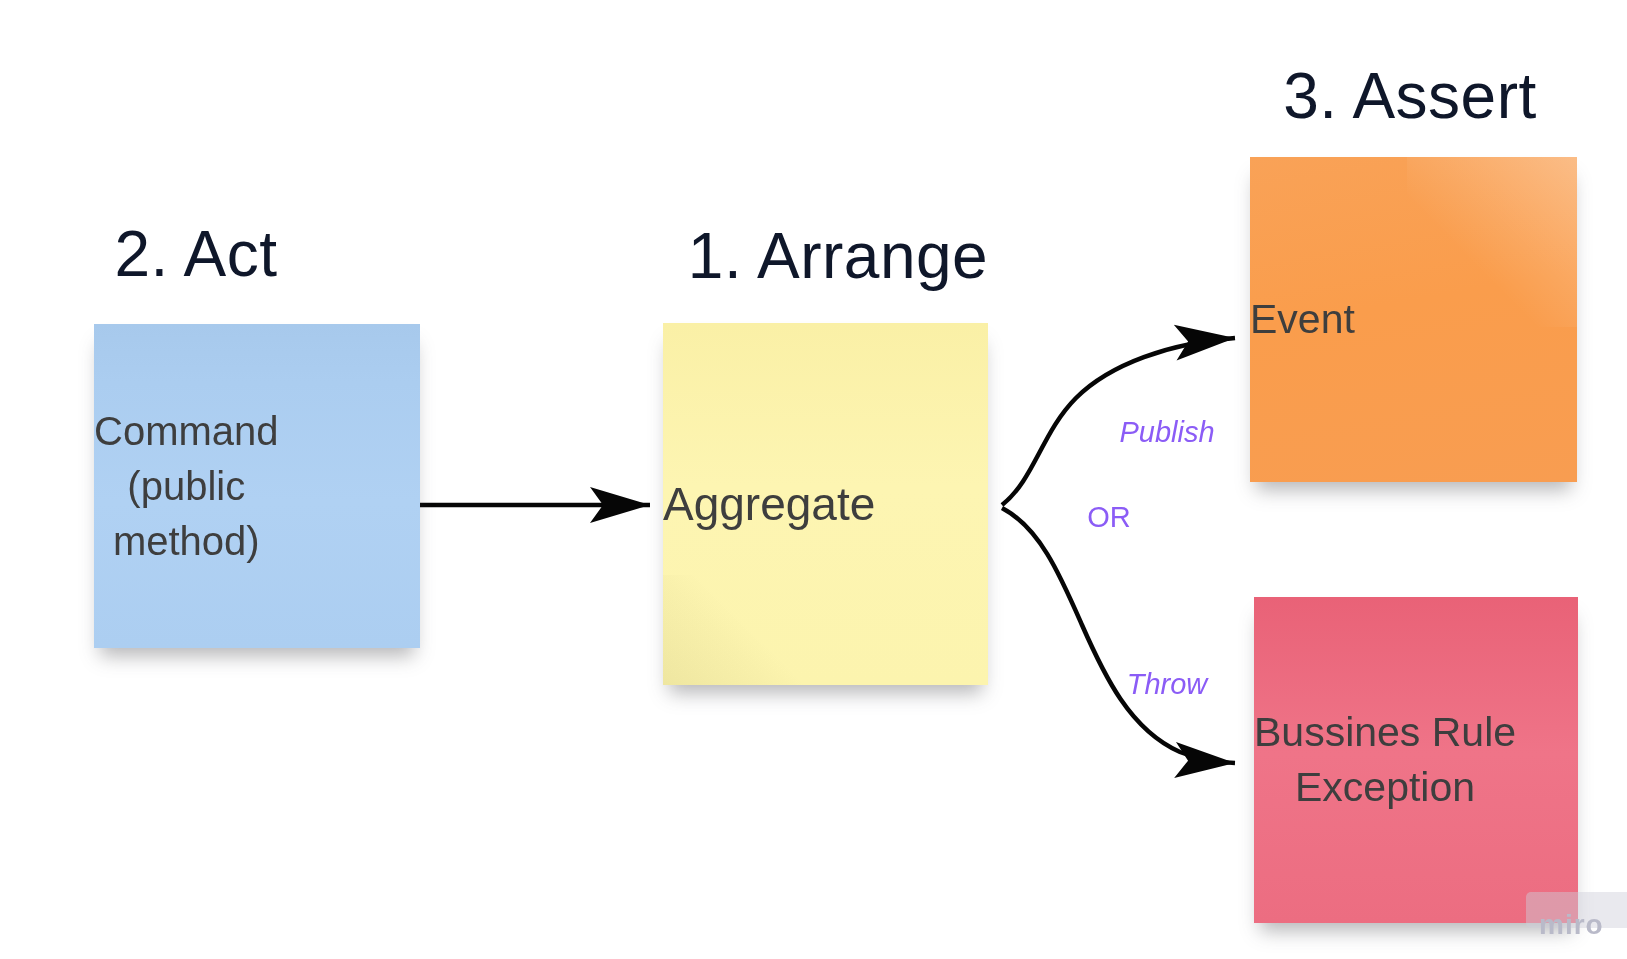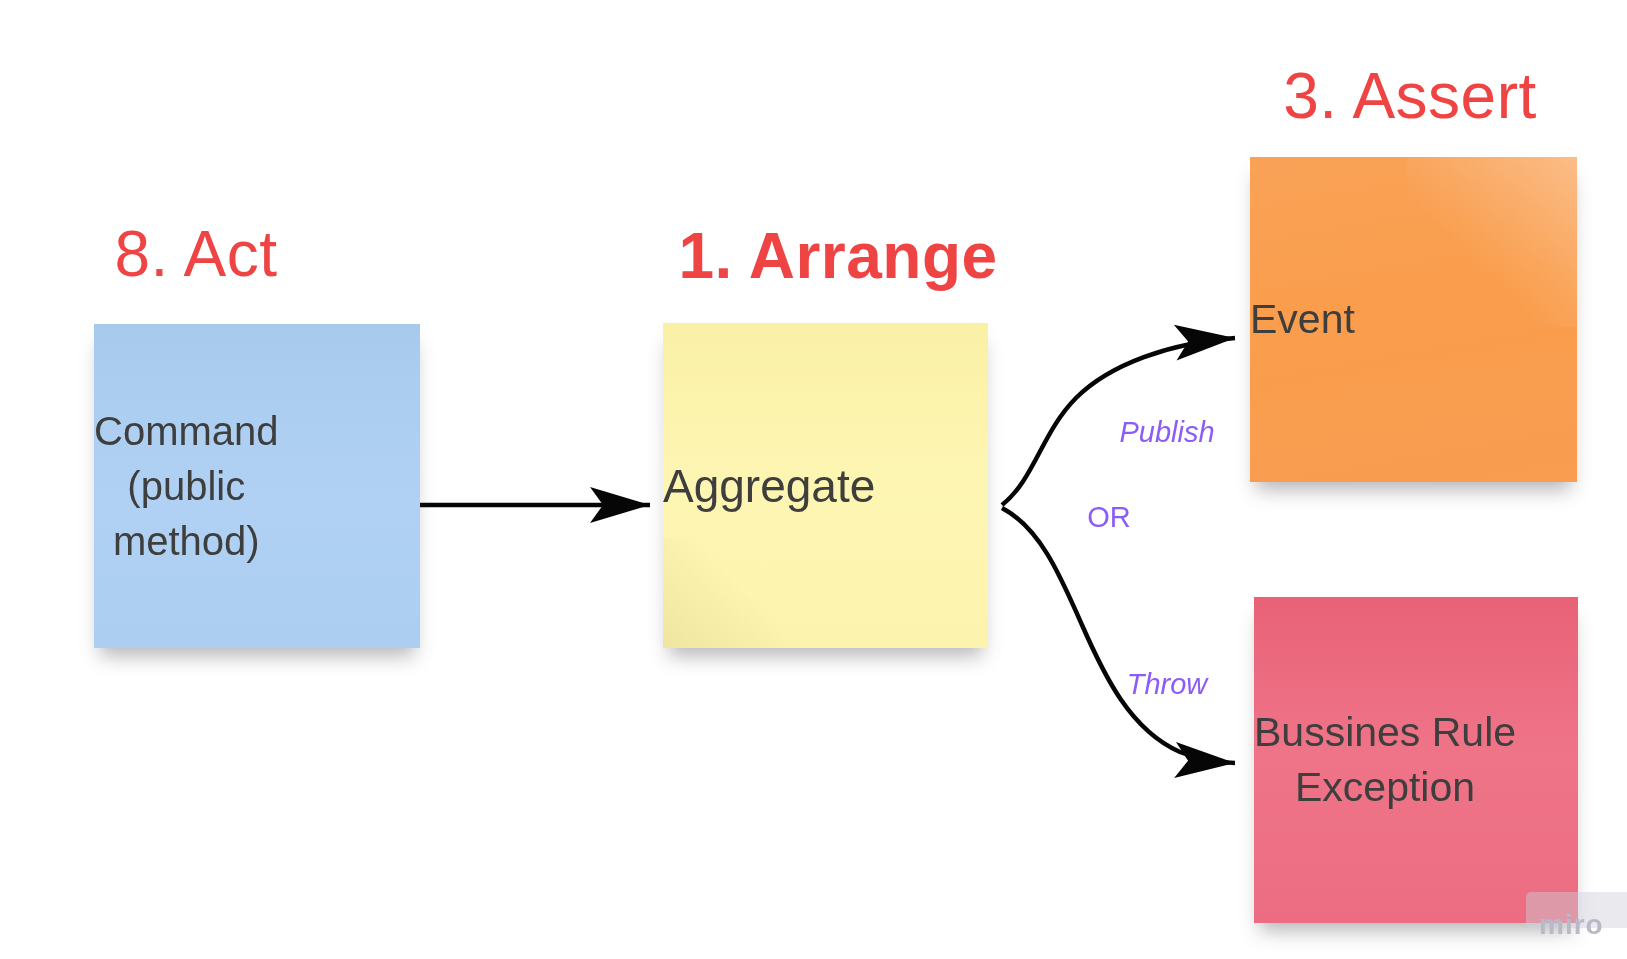--- a/index.html
+++ b/index.html
@@ -12,47 +12,47 @@
     font-family: "Liberation Sans", "DejaVu Sans", sans-serif;
     color: #3e3e3e;
   }
 
   
   .heading {
     position: absolute;
     transform: translate(-50%, -50%);
     font-size: 64px;
     font-weight: 400;
-    color: #ef4444;
+    color: #0f172a;
     white-space: nowrap;
     letter-spacing: 0.5px;
   }
   #heading-act     { left: 196px;  top: 254px; }
-  #heading-arrange { left: 838px;  top: 256px; font-weight: bold; }
+  #heading-arrange { left: 838px;  top: 256px; }
   #heading-assert  { left: 1410px; top: 96px;  }
 
   
   .note {
     position: absolute;
     display: flex;
     align-items: center;
     justify-content: flex-start;
     text-align: center;
     box-shadow: 0 14px 18px -6px rgba(75, 75, 80, 0.40);
   }
   .note .note-text { position: relative; z-index: 2; }
   .note .line { display: block; }
 
   #note-command {
     left: 50px; top: 324px; width: 326px; height: 324px;
     background: linear-gradient(180deg, #a7c9ec 0%, #abcdf0 18%, #b0d1f3 55%, #accef1 100%);
     font-size: 40px; line-height: 55px; margin-left: 44px;
   }
   #note-aggregate {
-    left: 663px; top: 323px; width: 325px; height: 325px;
+    left: 663px; top: 323px; width: 325px; height: 362px;
     background: linear-gradient(180deg, #faf0a6 0%, #fdf5b2 45%, #fcf4ae 100%);
     font-size: 46px; line-height: 58px;
   }
   #note-aggregate::before {
     content: ""; position: absolute; left: 0; bottom: 0;
     width: 150px; height: 110px; z-index: 1;
     background: linear-gradient(45deg, rgba(120,110,40,0.10) 0%, rgba(120,110,40,0.03) 40%, rgba(0,0,0,0) 55%);
   }
   #note-event {
     left: 1250px; top: 157px; width: 327px; height: 325px;
@@ -104,21 +104,21 @@
     letter-spacing: 1px;
     color: #b9bac9;
     margin-top: 29px;
   }
 </style>
 </head>
 <body>
 
 <div id="canvas">
 
-  <div class="heading" id="heading-act">8. Act</div>
+  <div class="heading" id="heading-act">2. Act</div>
   <div class="heading" id="heading-arrange">1. Arrange</div>
   <div class="heading" id="heading-assert">3. Assert</div>
 
   <svg id="arrow-layer" viewBox="0 0 1627 959">
     <defs>
       <marker id="ah" markerUnits="userSpaceOnUse" markerWidth="70" markerHeight="44" refX="62" refY="22" orient="auto">
         <path d="M62 22 L2 4 L15 22 L2 40 Z" fill="#060606"></path>
       </marker>
     </defs>
     <path d="M 388 505 L 650 505" stroke="#060606" stroke-width="4.5" fill="none" marker-end="url(#ah)"></path>

